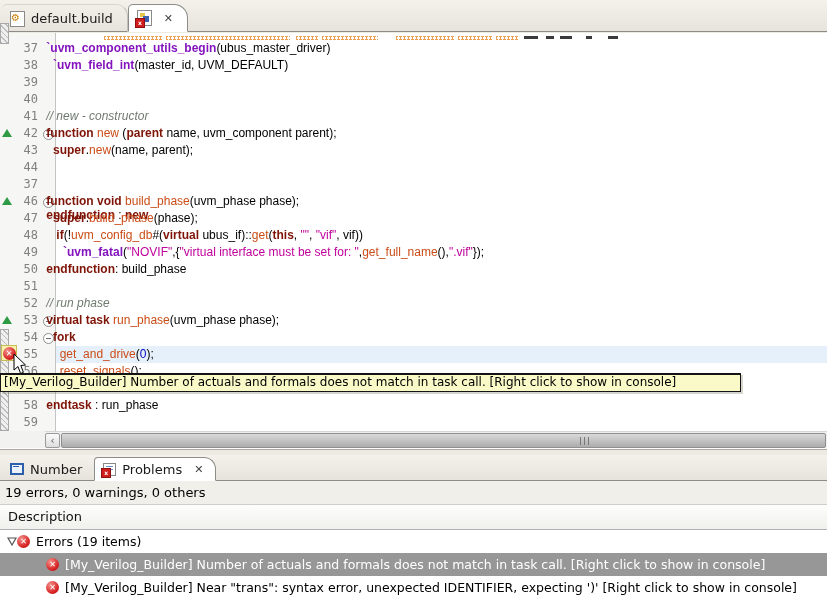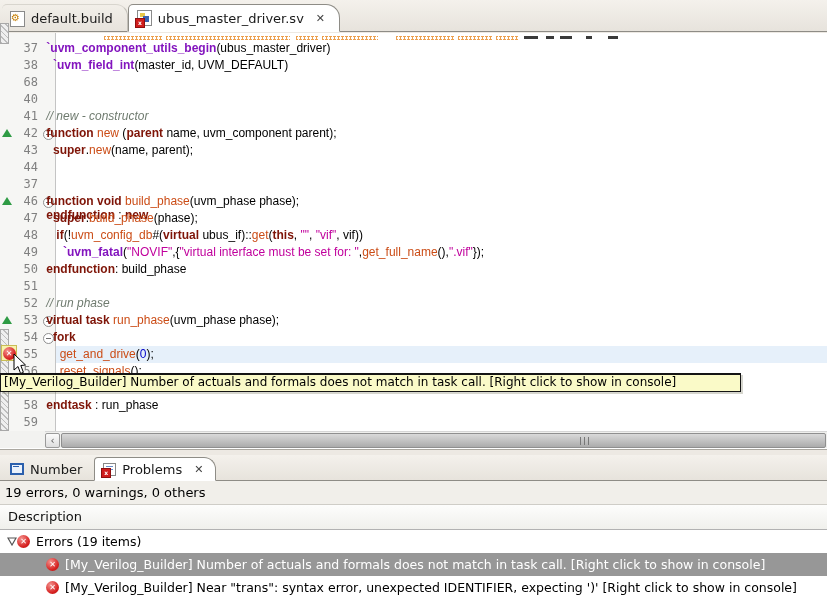--- a/index.html
+++ b/index.html
@@ -82,21 +82,20 @@
           <span class="gear">⚙</span>
         </span>
       <span>default.build</span>
     </div>
     <div class="tab active">
       <span class="ficon">
         <span class="mark-y"></span>
           <span class="mark-b"></span>
         <span class="badge-err">x</span>
       </span>
-      <span>ubus_master_driver.sv</span>
       <span class="tabclose">✕</span>
     </div>
   </div>
 
   <div class="editor"></div>
   <div class="gutterbg"></div>
   <div id="gen-layer">
       <div class="squig" style="left: 104px; top: 36px; width: 58px;"></div>
       <div class="squig" style="left: 166px; top: 36px; width: 124px;"></div>
       <div class="squig" style="left: 296px; top: 36px; width: 22px;"></div>
@@ -106,21 +105,21 @@
       <div class="squig" style="left: 496px; top: 36px; width: 22px;"></div>
       <div class="frag" style="left: 524px; top: 36px; width: 14px;"></div>
       <div class="frag" style="left: 546px; top: 36px; width: 8px;"></div>
       <div class="frag" style="left: 560px; top: 36px; width: 12px;"></div>
       <div class="frag" style="left: 586px; top: 36px; width: 6px;"></div>
       <div class="frag" style="left: 608px; top: 36px; width: 10px;"></div>
       <div class="lnum" style="top: 40px;">37</div>
       <div class="cline" style="top: 40px;"><span class="tok-pln"> </span><span class="tok-mac">`uvm_component_utils_begin</span><span class="tok-pln">(ubus_master_driver)</span></div>
       <div class="lnum" style="top: 57px;">38</div>
       <div class="cline" style="top: 57px;"><span class="tok-pln">   </span><span class="tok-mac">`uvm_field_int</span><span class="tok-pln">(master_id, UVM_DEFAULT)</span></div>
-      <div class="lnum" style="top: 74px;">68</div>
+      <div class="lnum" style="top: 74px;">39</div>
       <div class="cline" style="top: 74px;"><span class="tok-pln"> </span></div>
       <div class="lnum" style="top: 91px;">40</div>
       <div class="cline" style="top: 91px;"></div>
       <div class="lnum" style="top: 108px;">41</div>
       <div class="cline" style="top: 108px;"><span class="tok-pln"> </span><span class="tok-cmt">// new - constructor</span></div>
       <div class="lnum" style="top: 125px;">42</div>
       <div class="foldm" style="top: 129px;"></div>
       <div class="tri" style="top: 129px;"></div>
       <div class="cline" style="top: 125px;"><span class="tok-pln"> </span><span class="tok-kw">function</span><span class="tok-pln"> </span><span class="tok-fn">new</span><span class="tok-pln"> (</span><span class="tok-kw">parent</span><span class="tok-pln"> name, uvm_component parent);</span></div>
       <div class="lnum" style="top: 142px;">43</div>

